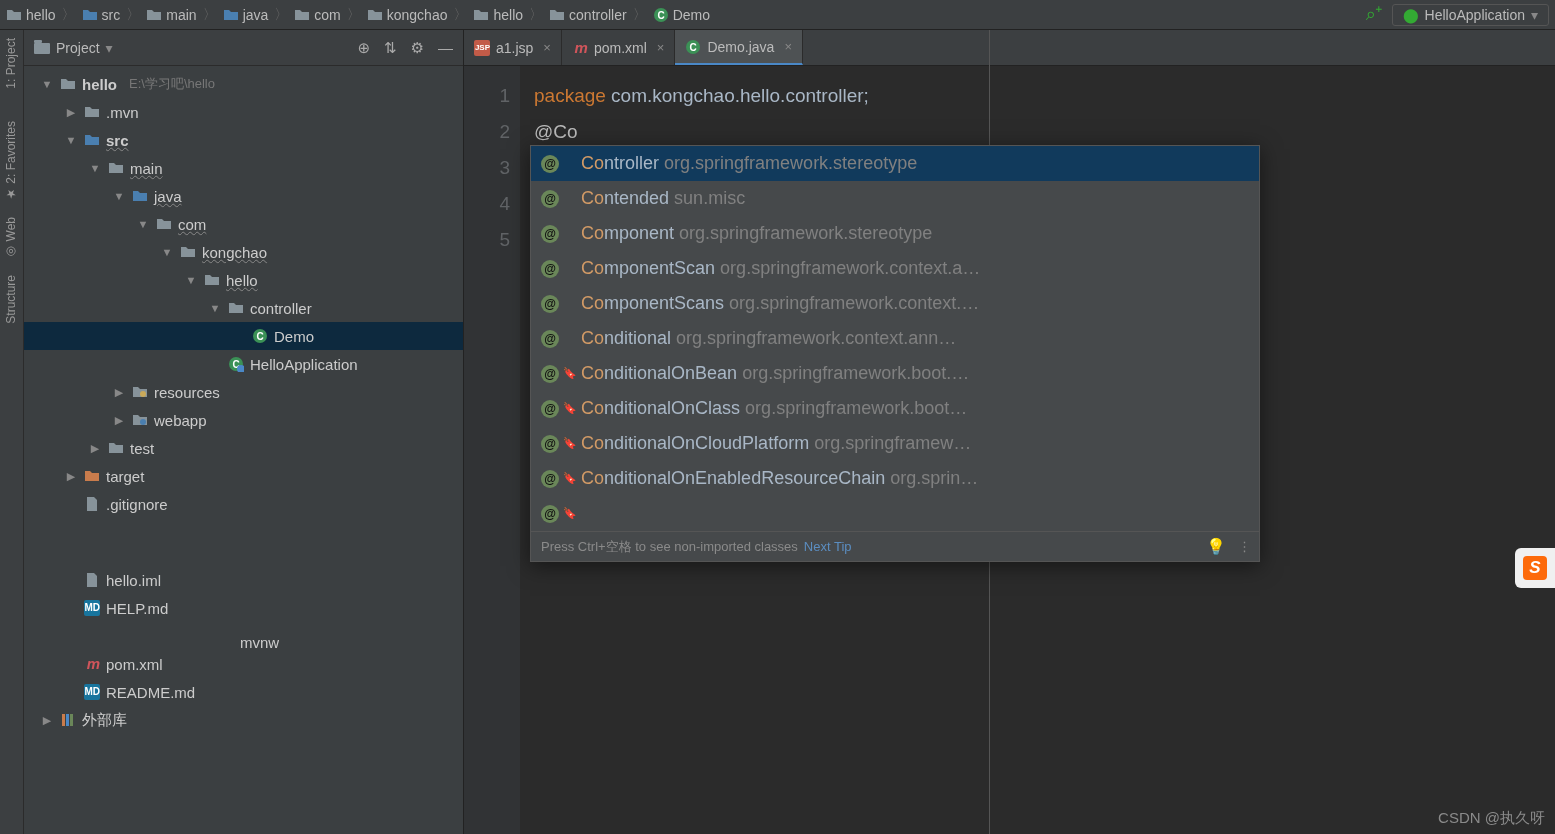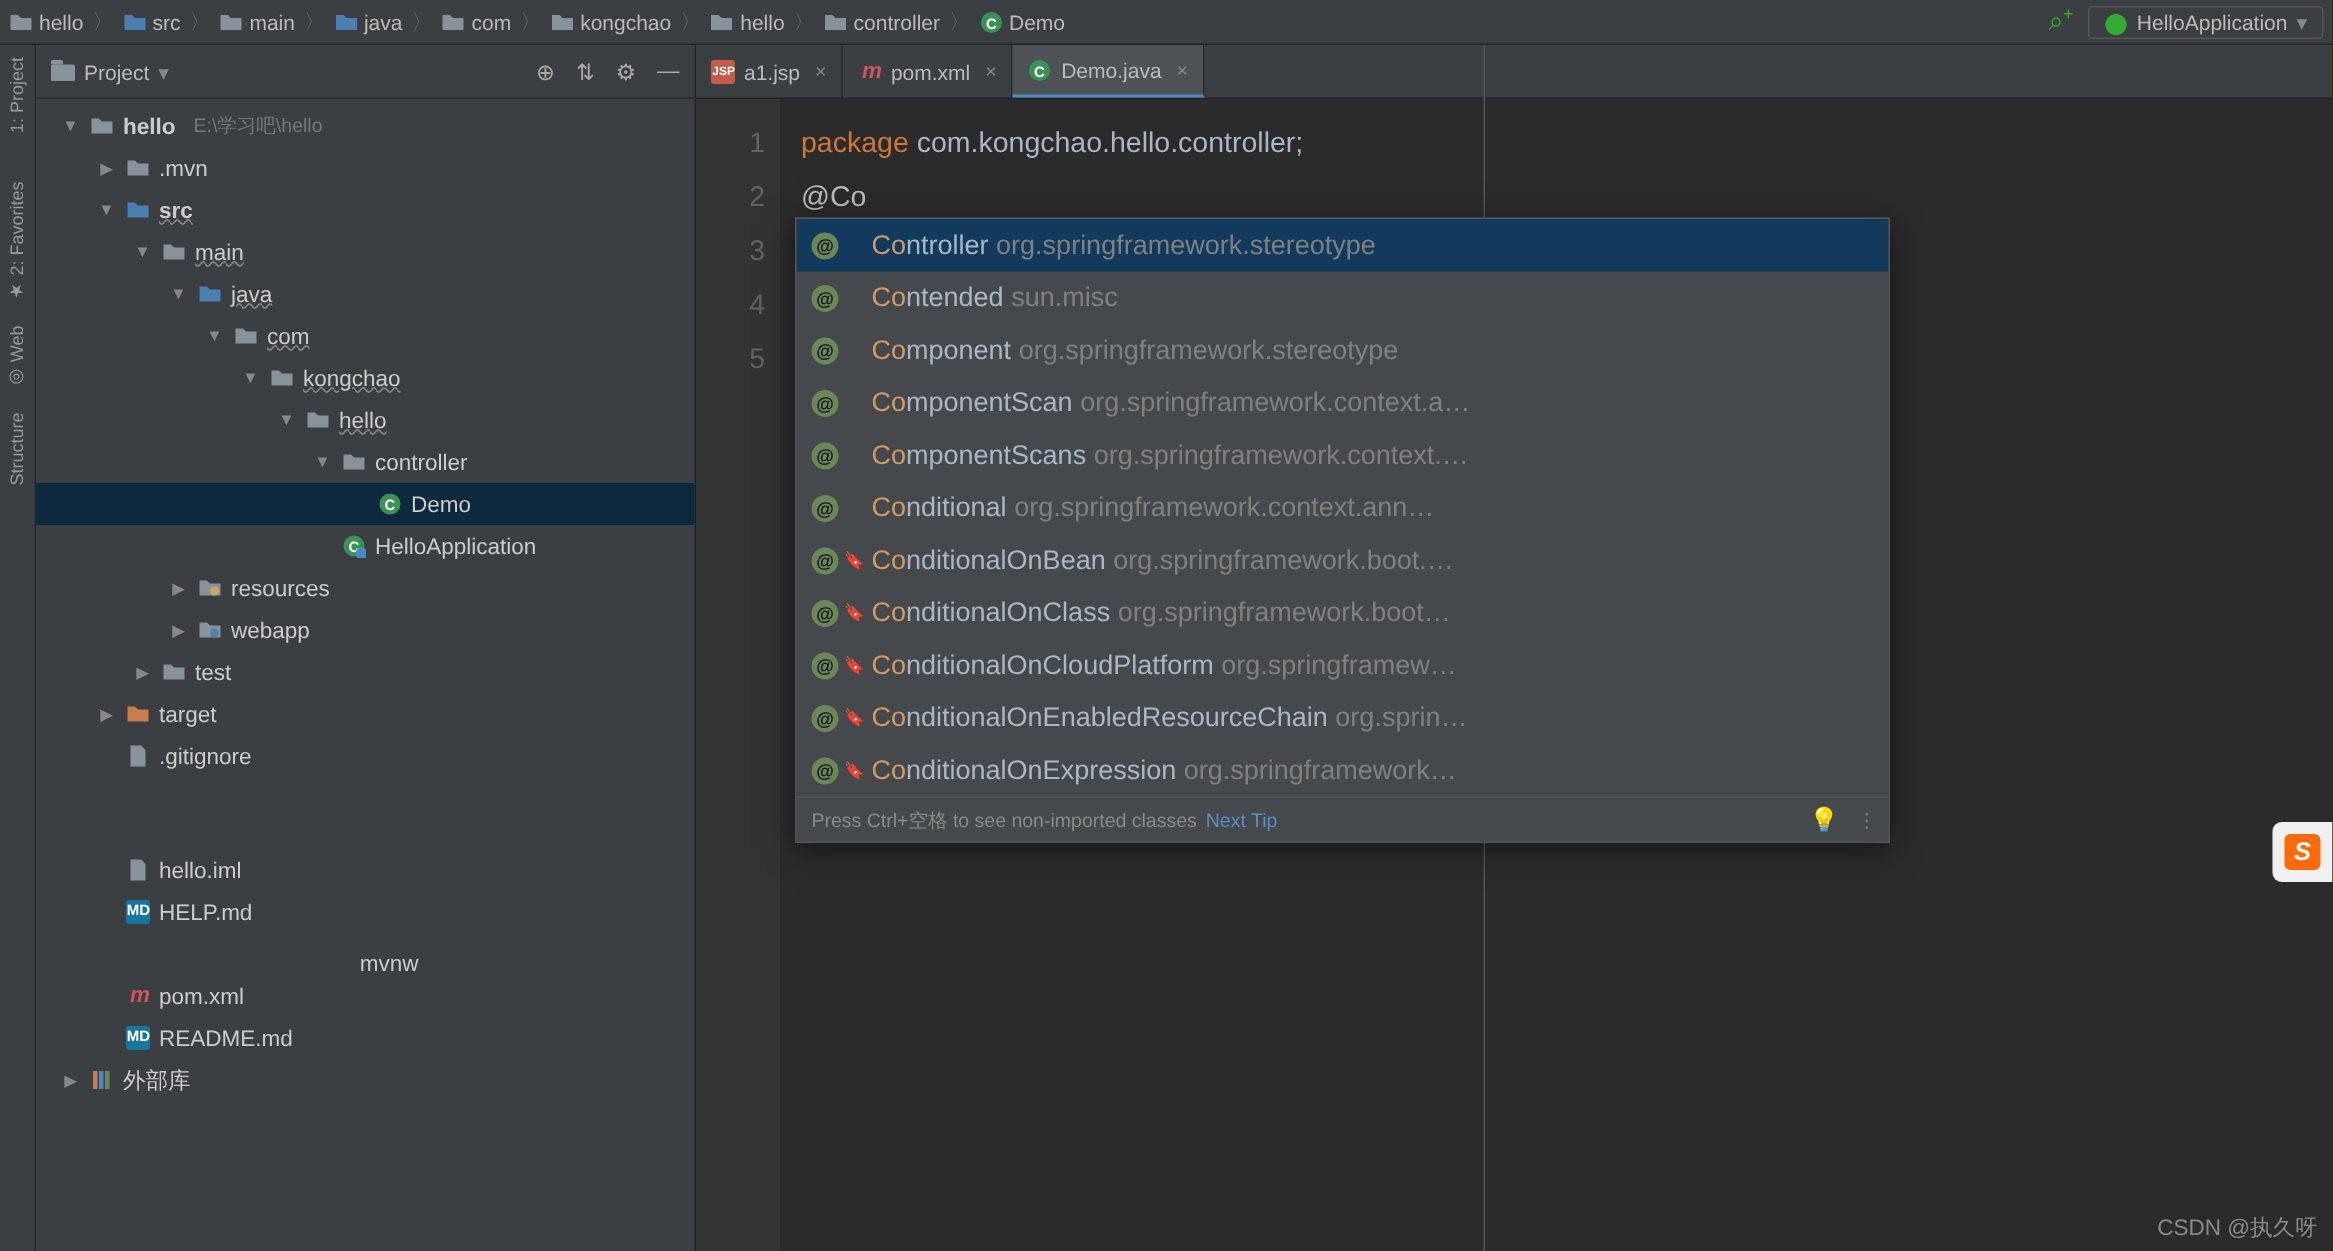--- a/index.html
+++ b/index.html
@@ -418,21 +418,20 @@
         <span class="content"><span class="hl">Co</span><span class="rest">nditionalOnCloudPlatform</span> <span class="ns">org.springframew…</span></span>
       </div>
       <div class="popup-row">
         <span class="pic">@</span>
         <span class="sub">🔖</span>
         <span class="content"><span class="hl">Co</span><span class="rest">nditionalOnEnabledResourceChain</span> <span class="ns">org.sprin…</span></span>
       </div>
       <div class="popup-row">
         <span class="pic">@</span>
         <span class="sub">🔖</span>
-        <span class="content"><span class="hl">Co</span><span class="rest">nditionalOnExpression</span> <span class="ns">org.springframework…</span></span>
       </div>
     </div>
   <div class="popup-footer">
     <span>Press Ctrl+空格 to see non-imported classes</span>
     <span class="link">Next Tip</span>
     <span class="bulb">💡</span>
     <span class="dots">⋮</span>
   </div>
 </div>
 

